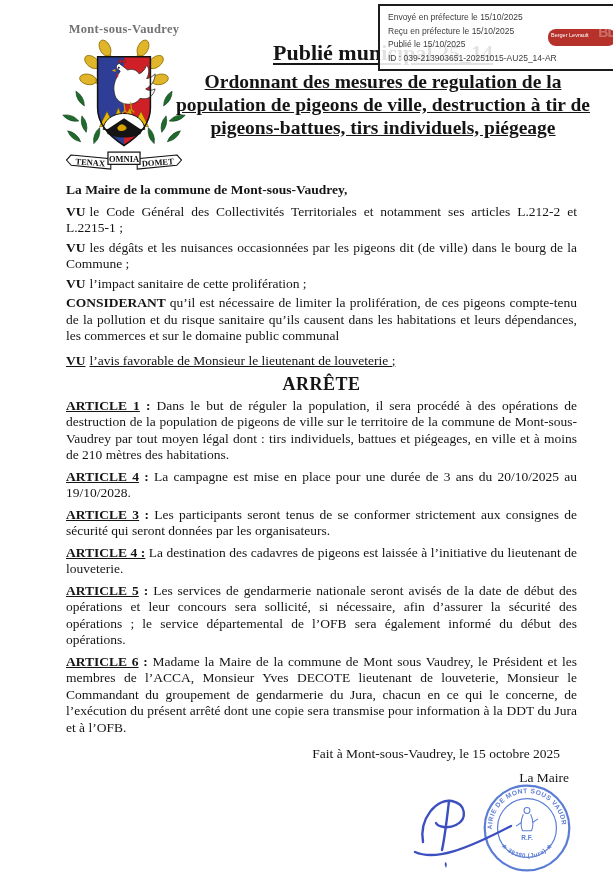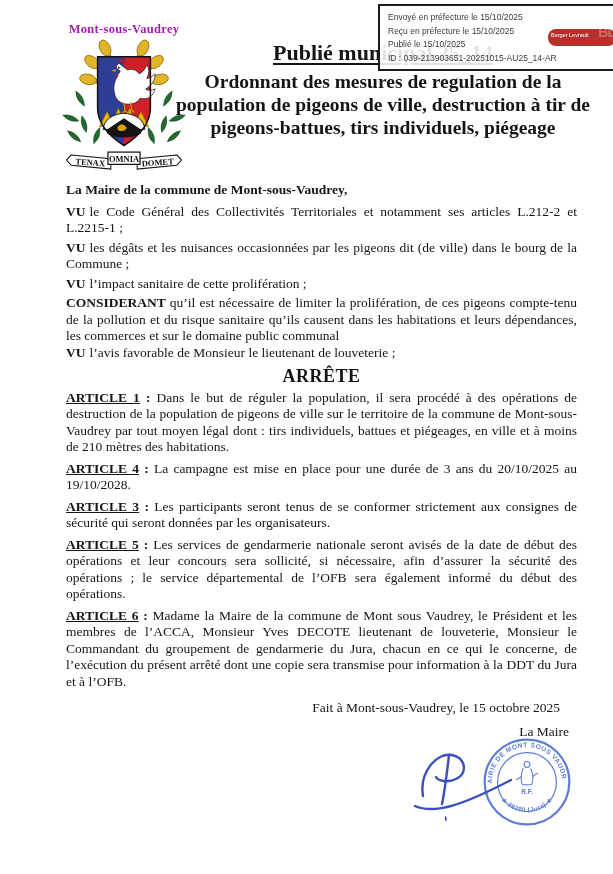--- a/index.html
+++ b/index.html
@@ -26,33 +26,33 @@
   }
   .bl-logo .bl-mono{
     position:absolute;right:1px;top:0px;font-size:14px;font-weight:bold;
     color:rgba(255,255,255,0.30);letter-spacing:-1px;
   }
 
   
   .header{position:relative;height:178px;}
   .crest{position:absolute;left:48px;top:22px;width:124px;text-align:center;}
   .crest .commune{
-    font-size:12.5px;font-weight:bold;letter-spacing:0.3px;color:#a21caf;
+    font-size:12.5px;font-weight:bold;letter-spacing:0.3px;color:#737373;
     margin-bottom:1px;
   }
   .title-block{
     position:absolute;left:148px;top:40px;width:442px;
     text-align:center;z-index:1;
   }
   .title-main{
     font-size:22px;font-weight:bold;margin:0 0 5px 0;
     text-decoration:underline;text-decoration-thickness:2px;text-underline-offset:3px;
   }
   .title-sub{
-    font-size:19.5px;font-weight:bold;line-height:1.17;margin:0;
+    font-size:19.5px;font-weight:bold;line-height:1.17;margin:0;text-decoration:underline;
   }
 
   
   .body-text{margin:0 50px 0 52px;font-size:13.5px;line-height:16.5px;}
   .intro{font-weight:bold;margin:4px 0 5px 0;}
   .clause{margin:3px 0;text-align:justify;}
   .clause .lead{margin-right:4px;}
   .decree-heading{
     text-align:center;font-size:18px;font-weight:bold;margin:7px 0 5px 0;
     letter-spacing:0.5px;
@@ -214,34 +214,37 @@
     </p>
     <p class="clause">
       <strong class="lead">VU</strong><span>les dégâts et les nuisances occasionnées par les pigeons dit (de ville) dans le bourg de la Commune ;</span>
     </p>
     <p class="clause">
       <strong class="lead">VU</strong><span>l’impact sanitaire de cette prolifération ;</span>
     </p>
     <p class="clause" style="margin-bottom:0;">
       <strong class="lead">CONSIDERANT</strong><span>qu’il est nécessaire de limiter la prolifération, de ces pigeons compte-tenu de la pollution et du risque sanitaire qu’ils causent dans les habitations et leurs dépendances, les commerces et sur le domaine public communal</span>
     </p>
-    <p class="clause" style="margin-top:0;">
+    <p class="clause" style="margin-top:8px;text-decoration:underline;">
       <strong class="lead">VU</strong><span>l’avis favorable de Monsieur le lieutenant de louveterie ;</span>
     </p>
 
     <h2 class="decree-heading">ARRÊTE</h2>
 
     <p class="article">
       <span class="lead">ARTICLE 1</span><span class="sep"> : </span><span>Dans le but de réguler la population, il sera procédé à des opérations de destruction de la population de pigeons de ville sur le territoire de la commune de Mont-sous-Vaudrey par tout moyen légal dont : tirs individuels, battues et piégeages, en ville et à moins de 210 mètres des habitations.</span>
     </p>
     <p class="article">
       <span class="lead">ARTICLE 4</span><span class="sep"> : </span><span>La campagne est mise en place pour une durée de 3 ans du 20/10/2025 au 19/10/2028.</span>
     </p>
     <p class="article">
       <span class="lead">ARTICLE 3</span><span class="sep"> : </span><span>Les participants seront tenus de se conformer strictement aux consignes de sécurité qui seront données par les organisateurs.</span>
+    </p>
+    <p class="article">
+      <span class="lead">ARTICLE 4 :</span><span class="sep"> </span><span>La destination des cadavres de pigeons est laissée à l’initiative du lieutenant de louveterie.</span>
     </p>
     <p class="article">
       <span class="lead">ARTICLE 5</span><span class="sep"> : </span><span>Les services de gendarmerie nationale seront avisés de la date de début des opérations et leur concours sera sollicité, si nécessaire, afin d’assurer la sécurité des opérations ; le service départemental de l’OFB sera également informé du début des opérations.</span>
     </p>
     <p class="article">
       <span class="lead">ARTICLE 6</span><span class="sep"> : </span><span>Madame la Maire de la commune de Mont sous Vaudrey, le Président et les membres de l’ACCA, Monsieur Yves DECOTE lieutenant de louveterie, Monsieur le Commandant du groupement de gendarmerie du Jura, chacun en ce qui le concerne, de l’exécution du présent arrêté dont une copie sera transmise pour information à la DDT du Jura et à l’OFB.</span>
     </p>
   </div>
 
   <div class="closing">

